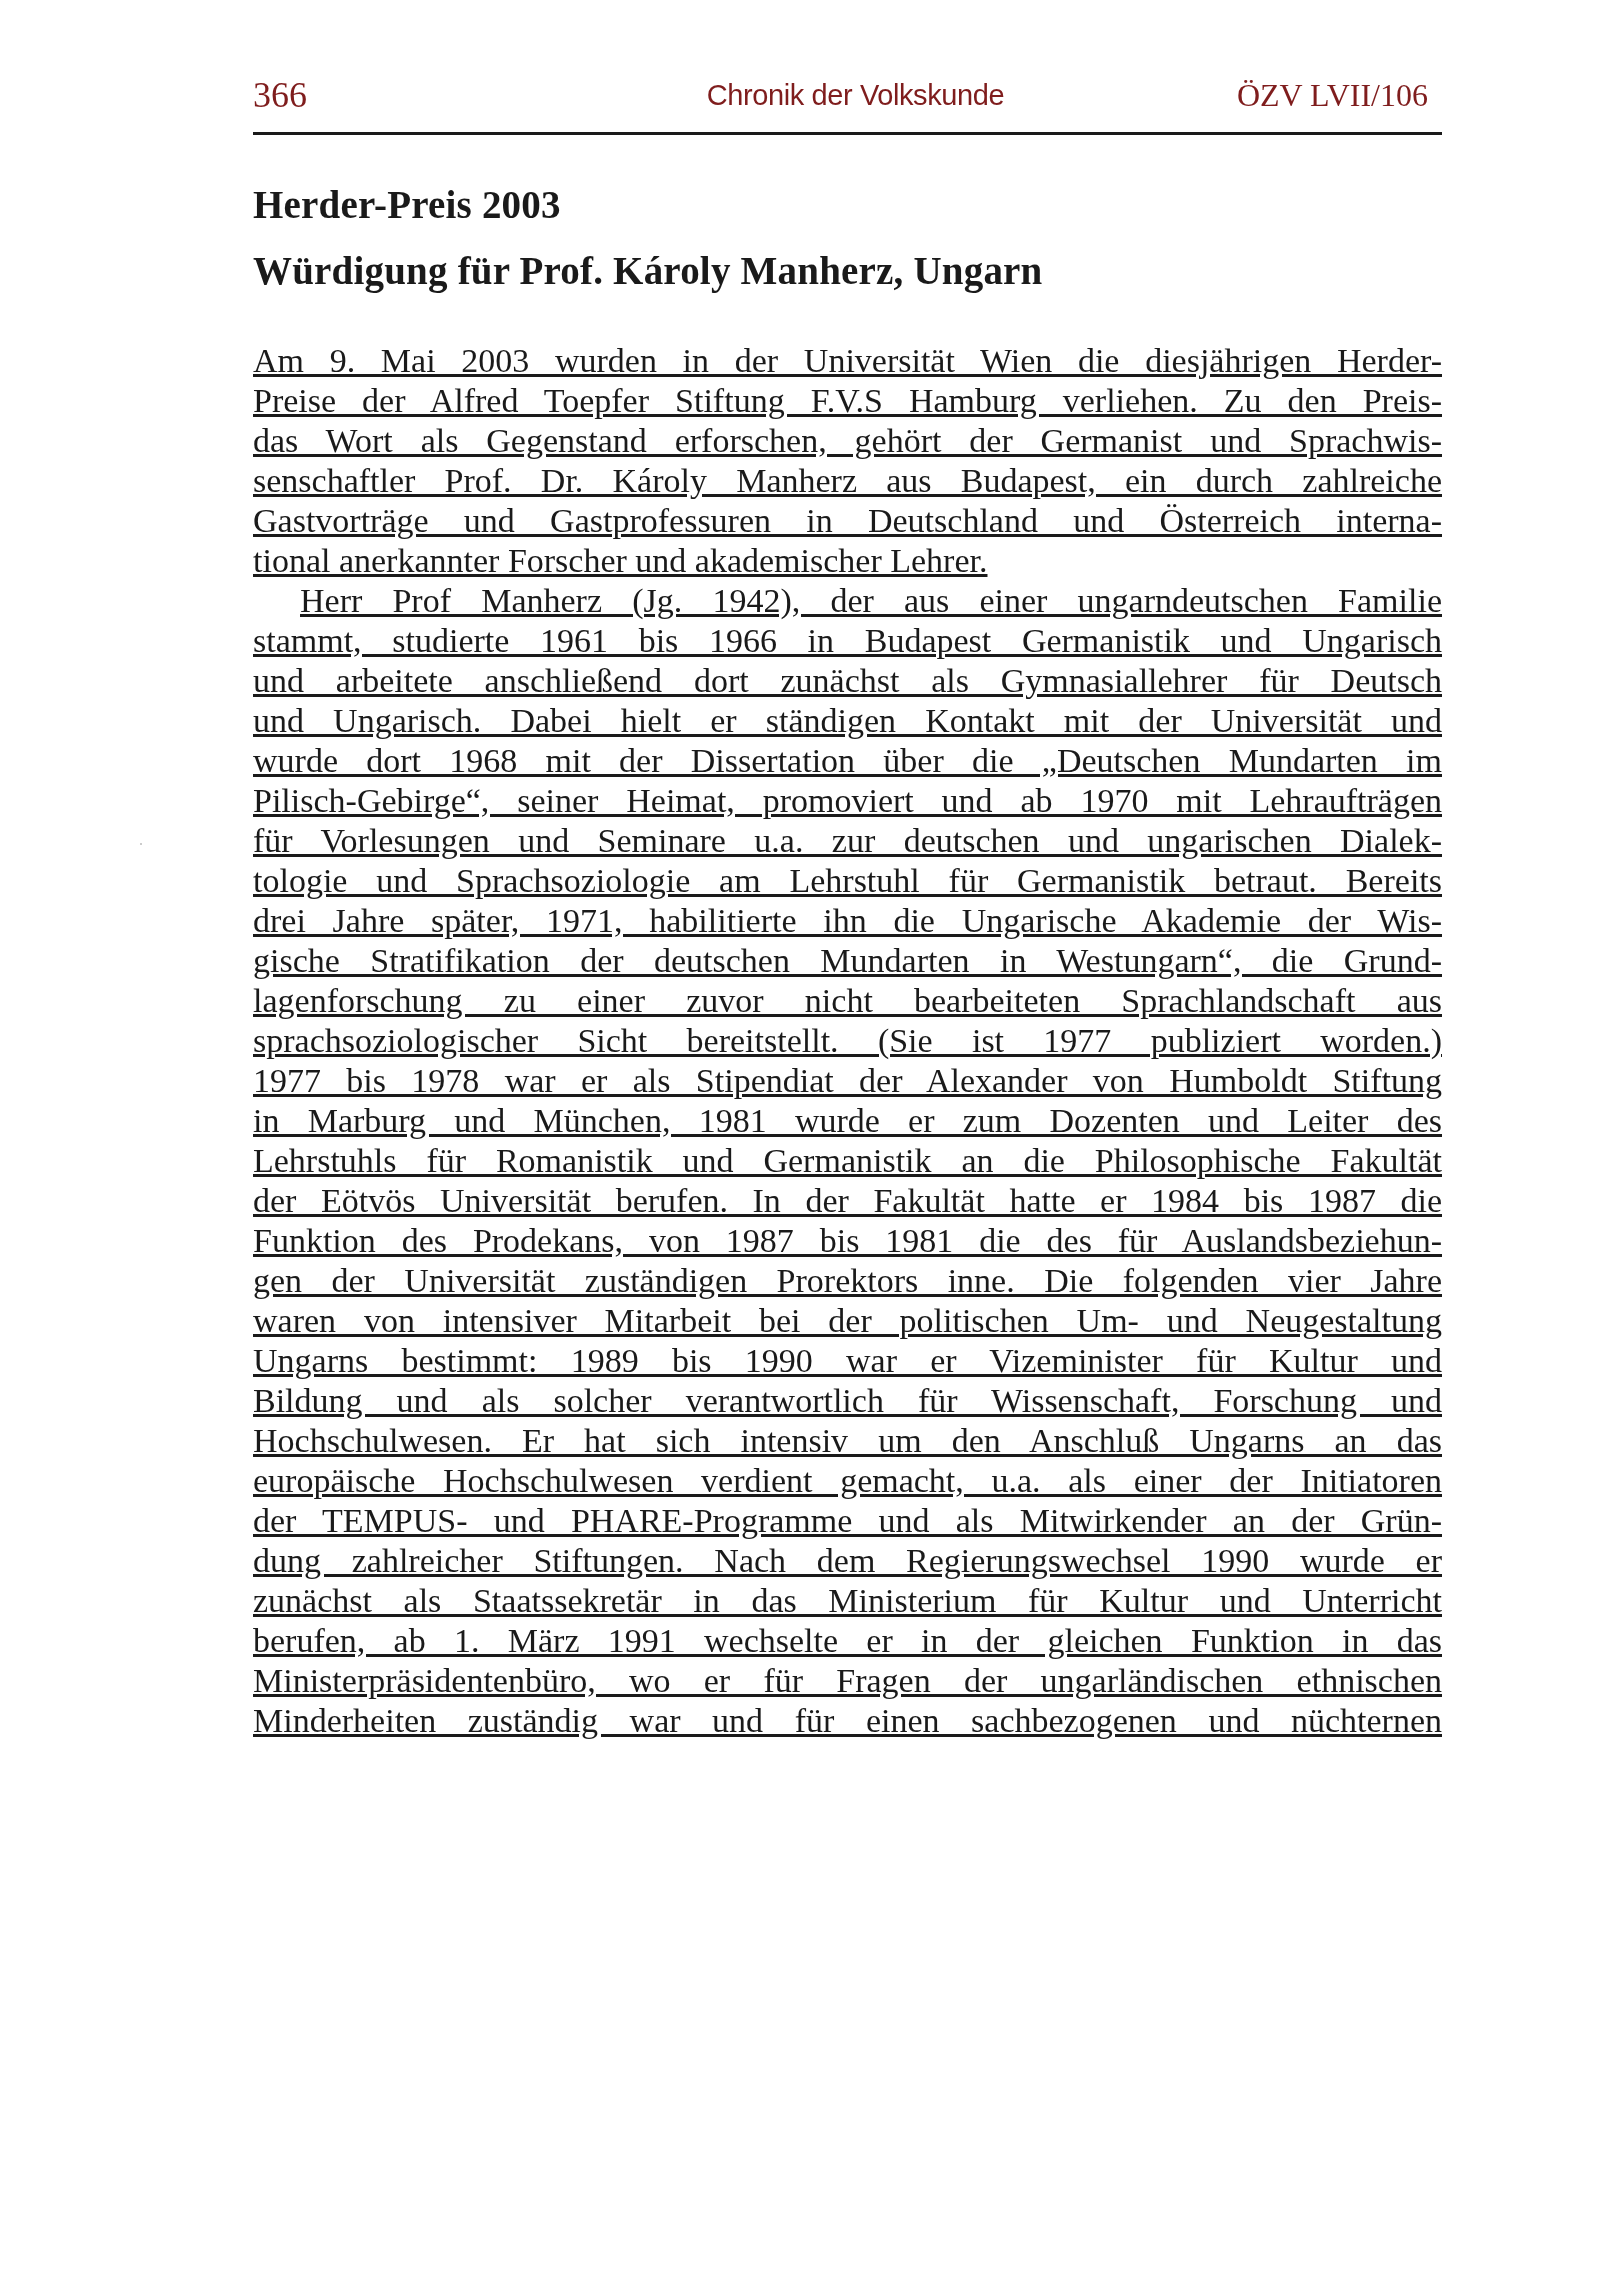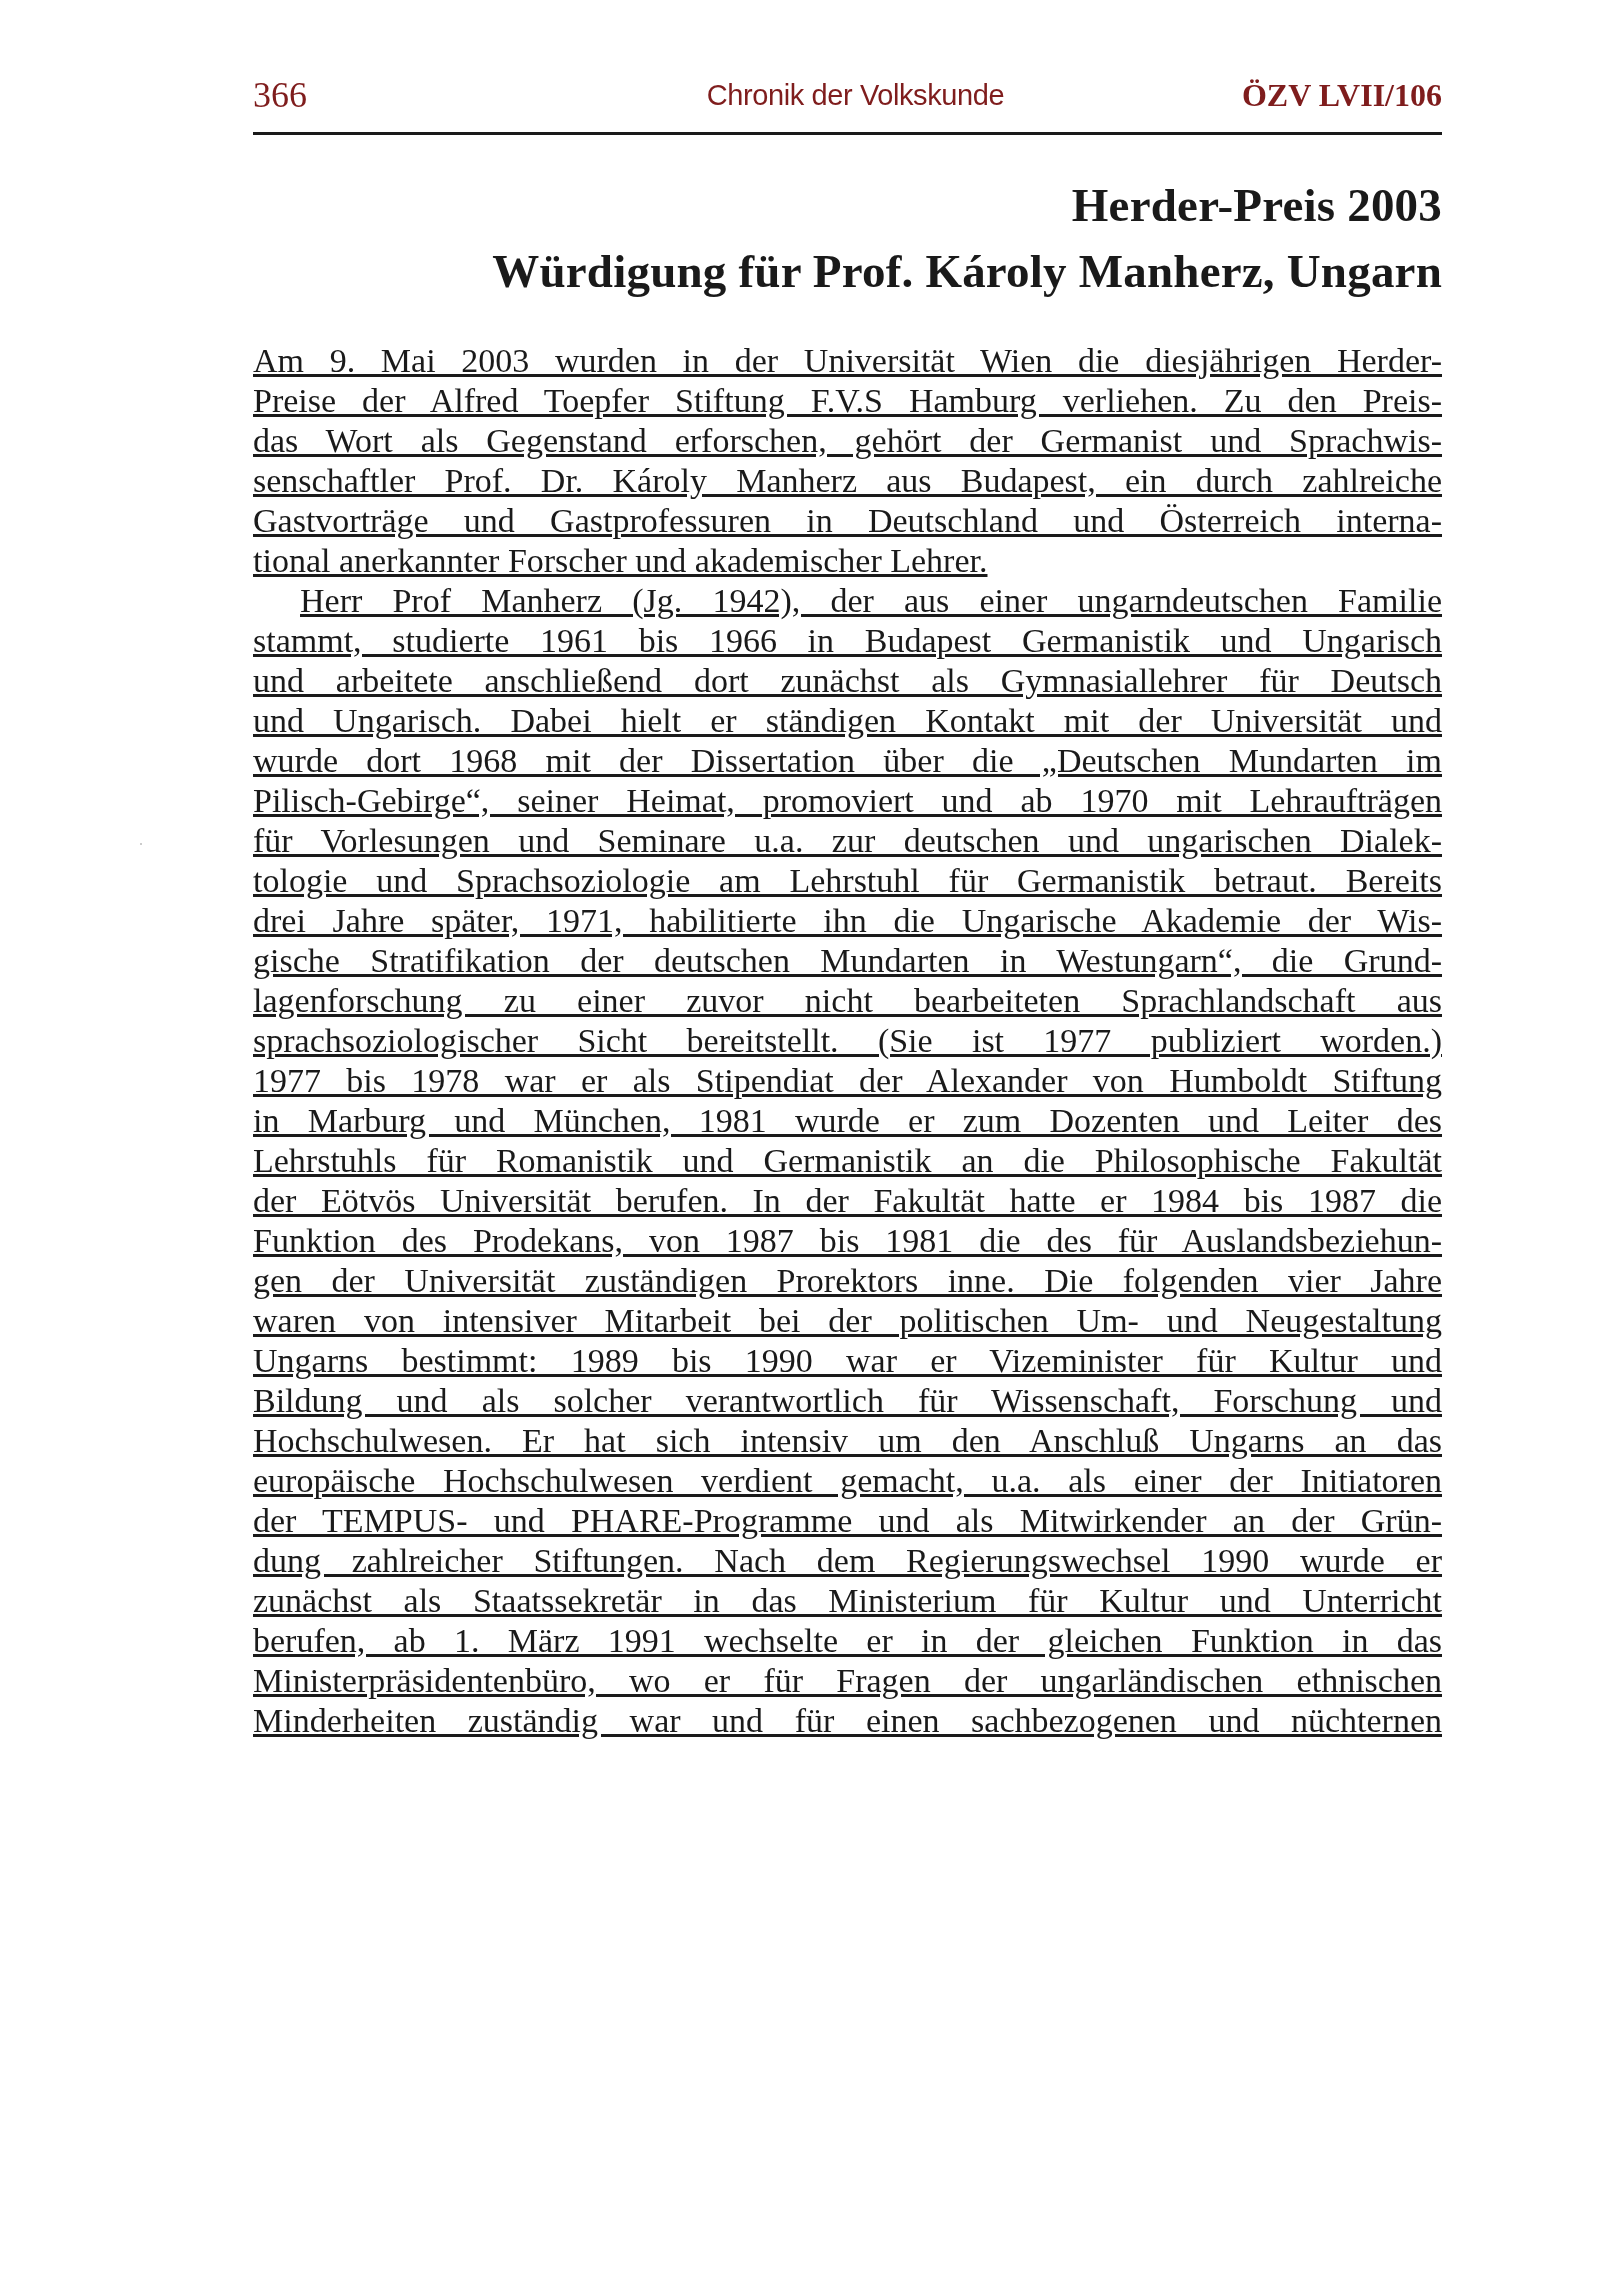--- a/index.html
+++ b/index.html
@@ -42,41 +42,40 @@
       left: 16px;
       right: 0;
       top: 0;
       text-align: center;
       font-family: "Liberation Sans", "DejaVu Sans", sans-serif;
       font-size: 29px;
       letter-spacing: -0.4px;
     }
     .running-head .issue-ref {
       position: absolute;
-      right: 0;
+      right: 14px;
       top: 0;
       font-size: 32px;
-      font-weight: bold;
     }
     .head-rule {
       position: absolute;
       top: 132px;
       left: 0;
       width: 1189px;
       height: 3.2px;
       background: #1a1a1a;
     }
     .article-title {
       position: absolute;
       top: 172px;
       left: 0;
       width: 1189px;
-      text-align: right;
+      text-align: left;
       font-weight: bold;
-      font-size: 47px;
+      font-size: 39px;
       line-height: 66px;
       letter-spacing: 0.2px;
     }
     .article-title div { white-space: nowrap; }
     .body-text {
       position: absolute;
       top: 341px;
       left: 0;
       width: 1189px;
       font-size: 34px;

